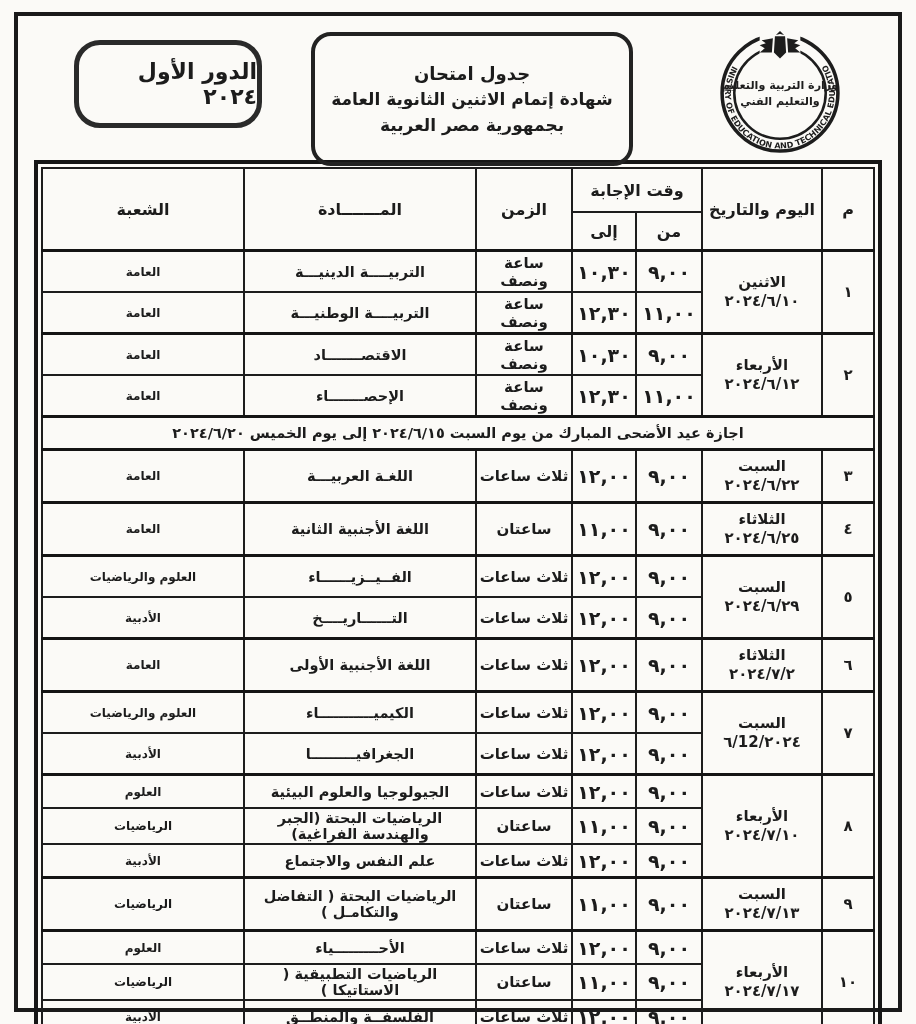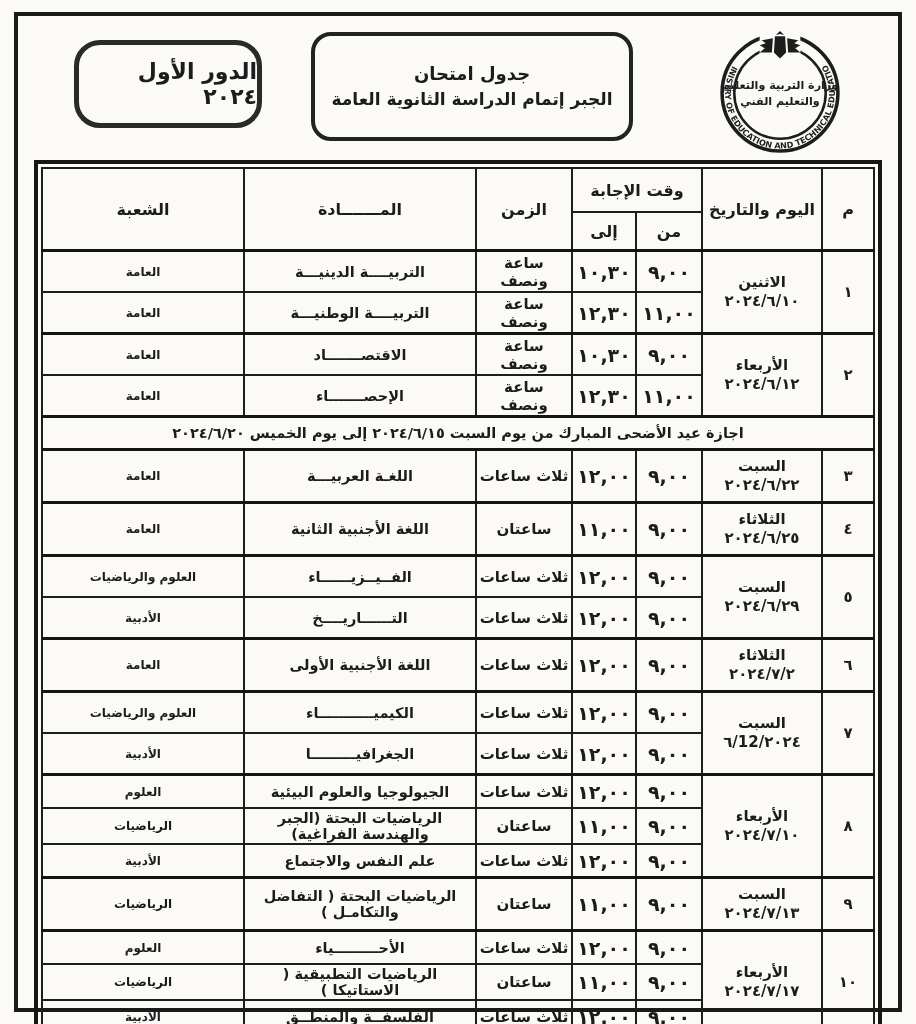--- a/index.html
+++ b/index.html
@@ -80,21 +80,22 @@
             <textPath href="#ringPath" startOffset="50%" text-anchor="middle">MINISTRY OF EDUCATION AND TECHNICAL EDUCATION</textPath>
           </text>
 
           <text x="62" y="60" text-anchor="middle" class="seal-text" font-size="11" fill="#1d1d1d">وزارة التربية والتعليم</text>
           <text x="62" y="76" text-anchor="middle" class="seal-text" font-size="11" fill="#1d1d1d">والتعليم الفني</text>
         </svg>
       </div>
 
       <div class="title-box">
         <div class="l1">جدول امتحان</div>
-        <div class="l2">الجبر إتمام الدراسة الثانوية العامة</div>
+        <div class="l2">شهادة إتمام الاثنين الثانوية العامة</div>
+        <div class="l3">بجمهورية مصر العربية</div>
       </div>
 
       <div class="round-box">
         <span>الدور الأول ٢٠٢٤</span>
       </div>
     </div>
 
     <div class="table-frame">
       <table>
         <colgroup>

